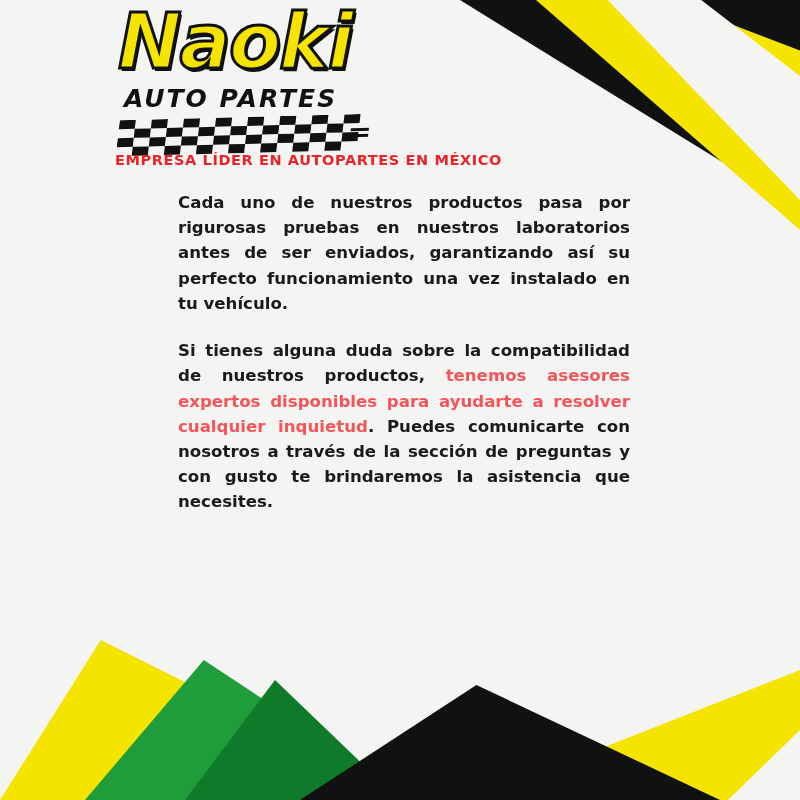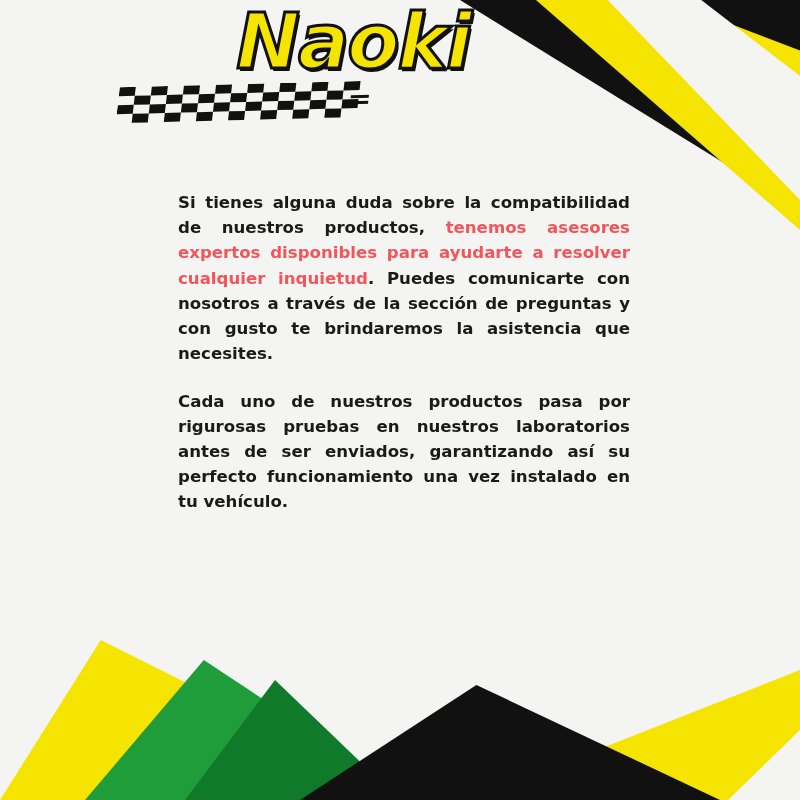--- a/index.html
+++ b/index.html
@@ -88,21 +88,20 @@
     width: 120px; height: 70px;
     background: #f4f4f2;
     clip-path: polygon(100% 0, 100% 100%, 40% 100%);
   }
 
   
   .header {
     position: absolute; top: 0; left: 0;
     width: 800px; height: 180px;
     z-index: 6;
-    text-align: right;
   }
   .logo-block {
     position: absolute; left: 110px; top: 4px;
     width: 360px;
   }
   .logo-naoki {
     font-family: "DejaVu Sans", sans-serif;
     font-size: 76px;
     font-weight: bold;
     font-style: italic;
@@ -191,20 +190,21 @@
 <div id="page">
 
   <div class="corner-tr-black"></div>
   <div class="corner-tr-yellow"></div>
   <div class="corner-tr-white"></div>
   <div class="edge-left-top"></div>
 
   <div class="header">
     <div class="logo-block">
       <div class="logo-naoki">Naoki</div>
+      <div class="logo-sub">AUTO PARTES</div>
       <div class="flag">
         <div class="flag-row">
           <div class="flag-cell on"></div>
             <div class="flag-cell off"></div>
             <div class="flag-cell on"></div>
             <div class="flag-cell off"></div>
             <div class="flag-cell on"></div>
             <div class="flag-cell off"></div>
             <div class="flag-cell on"></div>
             <div class="flag-cell off"></div>
@@ -266,27 +266,28 @@
             <div class="flag-cell off"></div>
             <div class="flag-cell on"></div>
             <div class="flag-cell off"></div>
         </div>
         <div class="flag-tail">
           <div></div>
             <div></div>
         </div>
       </div>
     </div>
+    <div class="tagline">EMPRESA LÍDER  EN AUTOPARTES EN MÉXICO</div>
   </div>
 
   <div class="content">
 
+    <p class="para">Cada uno de nuestros productos pasa por rigurosas pruebas en nuestros laboratorios antes de ser enviados, garantizando así su perfecto funcionamiento una vez instalado en tu vehículo.</p>
+
     <p class="para"><span>Si tienes alguna duda sobre la compatibilidad de nuestros productos, </span><span class="hl">tenemos asesores expertos disponibles para ayudarte a resolver cualquier inquietud</span><span>. Puedes comunicarte con nosotros a través de la sección de preguntas y con gusto te brindaremos la asistencia que necesites.</span></p>
-
-    <p class="para">Cada uno de nuestros productos pasa por rigurosas pruebas en nuestros laboratorios antes de ser enviados, garantizando así su perfecto funcionamiento una vez instalado en tu vehículo.</p>
 
   </div>
 
   <div class="bottom-wrap">
     <div class="b-yellow-left"></div>
     <div class="b-green"></div>
     <div class="b-green-dark"></div>
     <div class="b-yellow-right"></div>
     <div class="b-black"></div>
     <div class="b-white-notch"></div>

